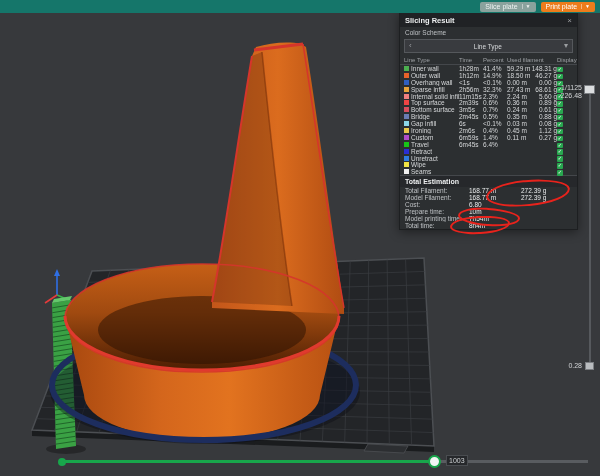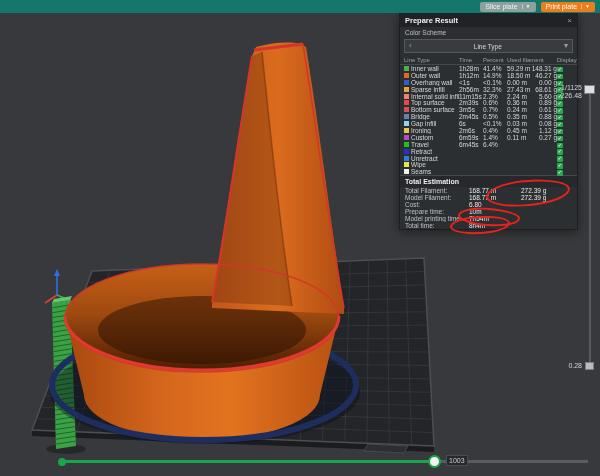--- a/index.html
+++ b/index.html
@@ -213,21 +213,21 @@
     <span class="caret">▼</span>
   </div>
   <div class="tbtn print">
     <span>Print plate</span>
     <span class="caret">▼</span>
   </div>
 </div>
 
 <div class="panel">
   <div class="panel-title-bar">
-    <span>Prepare Result</span>
+    <span>Slicing Result</span>
     <span class="close">×</span>
   </div>
   <div class="scheme-row">
     <span>Color Scheme</span>
   </div>
   <div class="scheme-select">
     <span class="chev">‹</span>
     <span>Line Type</span>
     <span class="chev">▾</span>
   </div>

